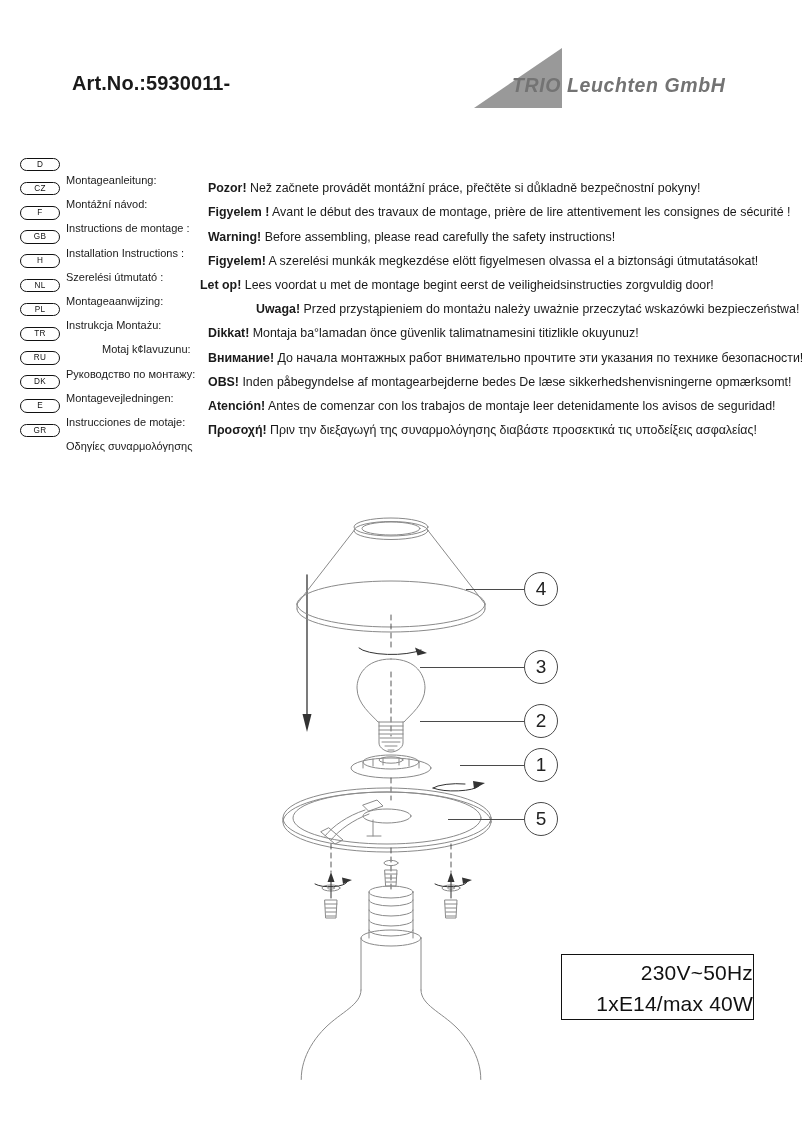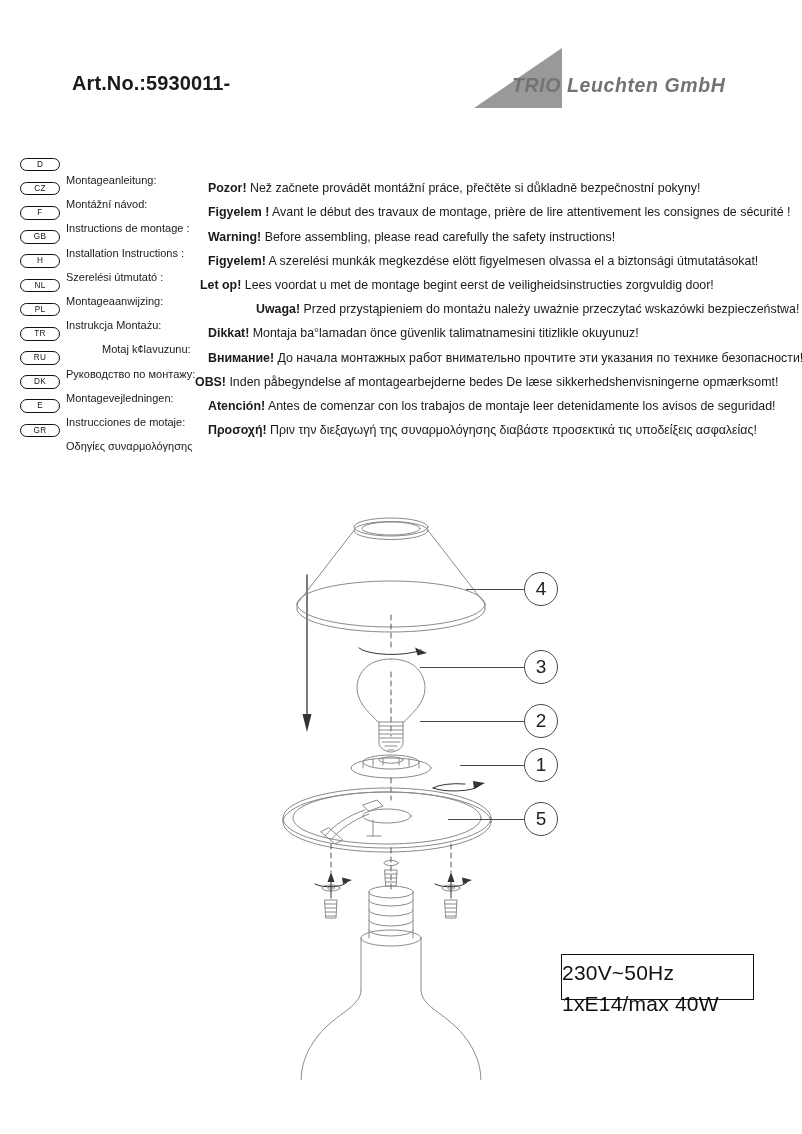--- a/index.html
+++ b/index.html
@@ -102,25 +102,25 @@
     height: 0;
     border-top: 1.2px solid #4a4a4a;
   }
 
   
   #spec-box {
     position: absolute;
     left: 561px;
     top: 954px;
     width: 193px;
-    height: 46px;
+    height: 66px;
     border: 1.6px solid #111;
     box-sizing: border-box;
     background: #fff;
-    text-align: left;
+    text-align: right;
   }
   .spec-line {
     font-size: 21px;
     line-height: 31px;
     color: #111;
     letter-spacing: 0.2px;
   }
   .spec-line.first { padding-top: 2px; }
 </style>
 </head>
@@ -180,21 +180,21 @@
         <div class="lang-body" style="left: 208px;"><b>Dikkat!</b><span> Montaja ba°lamadan önce güvenlik talimatnamesini titizlikle okuyunuz!</span></div>
       </div>
       <div class="lang-row">
         <div class="lang-badge">RU</div>
         <div class="lang-title">Руководство по монтажу:</div>
         <div class="lang-body" style="left: 208px;"><b>Внимание!</b><span> До начала монтажных работ внимательно прочтите эти указания по технике безопасности!</span></div>
       </div>
       <div class="lang-row">
         <div class="lang-badge">DK</div>
         <div class="lang-title">Montagevejledningen:</div>
-        <div class="lang-body" style="left: 195px; text-align: right;"><b>OBS!</b><span> Inden påbegyndelse af montagearbejderne bedes De læse sikkerhedshenvisningerne opmærksomt!</span></div>
+        <div class="lang-body" style="left: 208px; text-align: right;"><b>OBS!</b><span> Inden påbegyndelse af montagearbejderne bedes De læse sikkerhedshenvisningerne opmærksomt!</span></div>
       </div>
       <div class="lang-row">
         <div class="lang-badge">E</div>
         <div class="lang-title">Instrucciones de motaje:</div>
         <div class="lang-body" style="left: 208px;"><b>Atención!</b><span> Antes de comenzar con los trabajos de montaje leer detenidamente los avisos de seguridad!</span></div>
       </div>
       <div class="lang-row">
         <div class="lang-badge">GR</div>
         <div class="lang-title">Οδηγίες συναρμολόγησης</div>
         <div class="lang-body" style="left: 208px; text-align: center;"><b>Προσοχή!</b><span> Πριν την διεξαγωγή της συναρμολόγησης διαβάστε προσεκτικά τις υποδείξεις ασφαλείας!</span></div>

